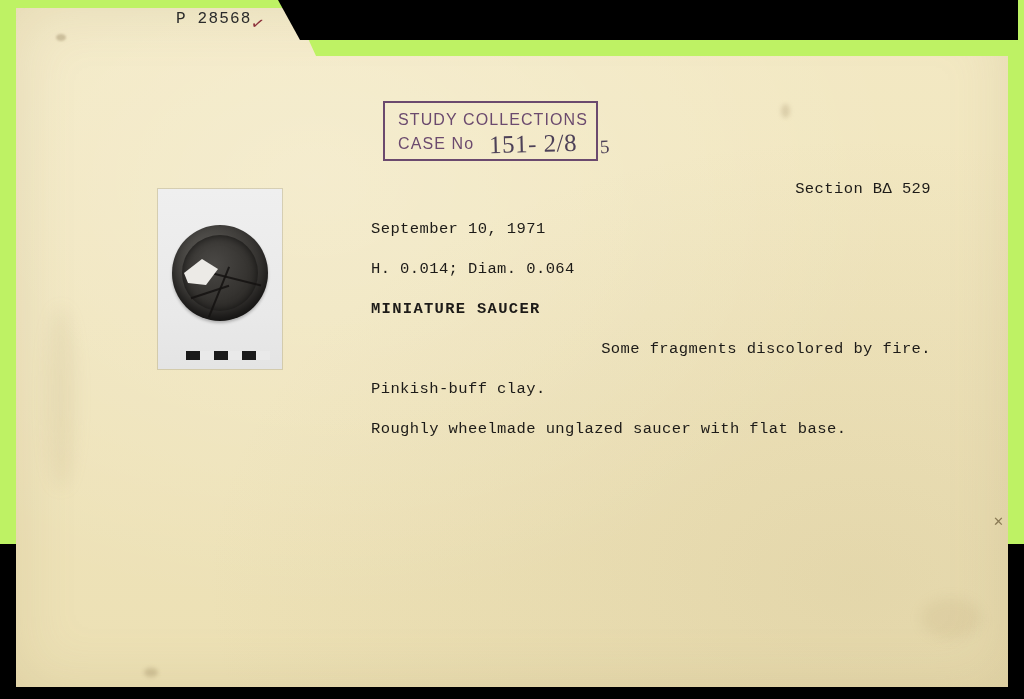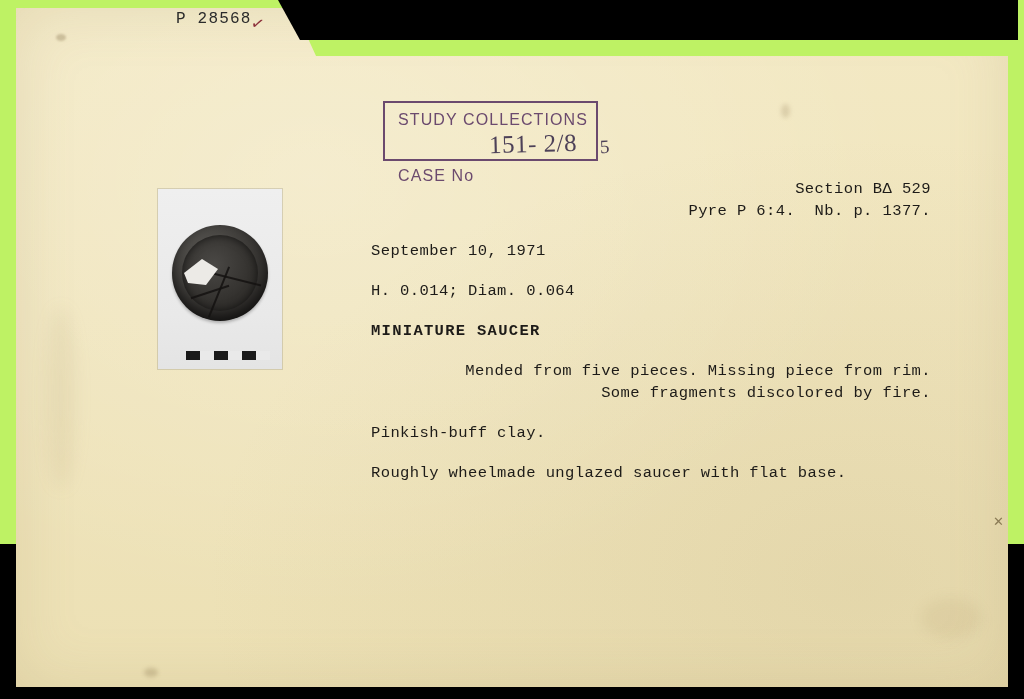--- a/index.html
+++ b/index.html
@@ -158,21 +158,21 @@
   }
   #stamp-line1, #stamp-line2 {
     position: absolute;
     left: 13px;
     font-family: "Liberation Sans", sans-serif;
     font-size: 16px;
     letter-spacing: 1.1px;
     color: #6b4a6e;
   }
   #stamp-line1 { top: 8px; }
-  #stamp-line2 { top: 32px; margin-top: 32px; }
+  #stamp-line2 { top: 32px; }
   #case-number {
     position: absolute;
     left: 489px;
     top: 130px;
     font-family: "Liberation Serif", serif;
     font-size: 25px;
     color: #4d4158;
     letter-spacing: 0.5px;
     transform: rotate(-1.5deg);
   }
@@ -244,27 +244,25 @@
   <div id="stamp-box">
     <div id="stamp-line1">STUDY COLLECTIONS</div>
     <div id="stamp-line2">CASE No</div>
   </div>
   <div id="case-number">151- 2/8</div>
   <div id="case-number-extra">5</div>
 
   <div id="typed">
     <div class="para">
       <div class="line">Section BΔ 529</div>
-      <div class="line">Pyre P 6:4.  Nb. p. 1377.</div>
     </div>
     <div class="para">September 10, 1971</div>
     <div class="para">H. 0.014; Diam. 0.064</div>
     <div class="title">MINIATURE SAUCER</div>
     <div class="para">
-      <div class="line">Mended from five pieces. Missing piece from rim.</div>
       <div class="line">Some fragments discolored by fire.</div>
     </div>
     <div class="para">Pinkish-buff clay.</div>
     <div class="para">Roughly wheelmade unglazed saucer with flat base.</div>
   </div>
 
   <div id="corner-mark">✕</div>
 
 </div>
 

